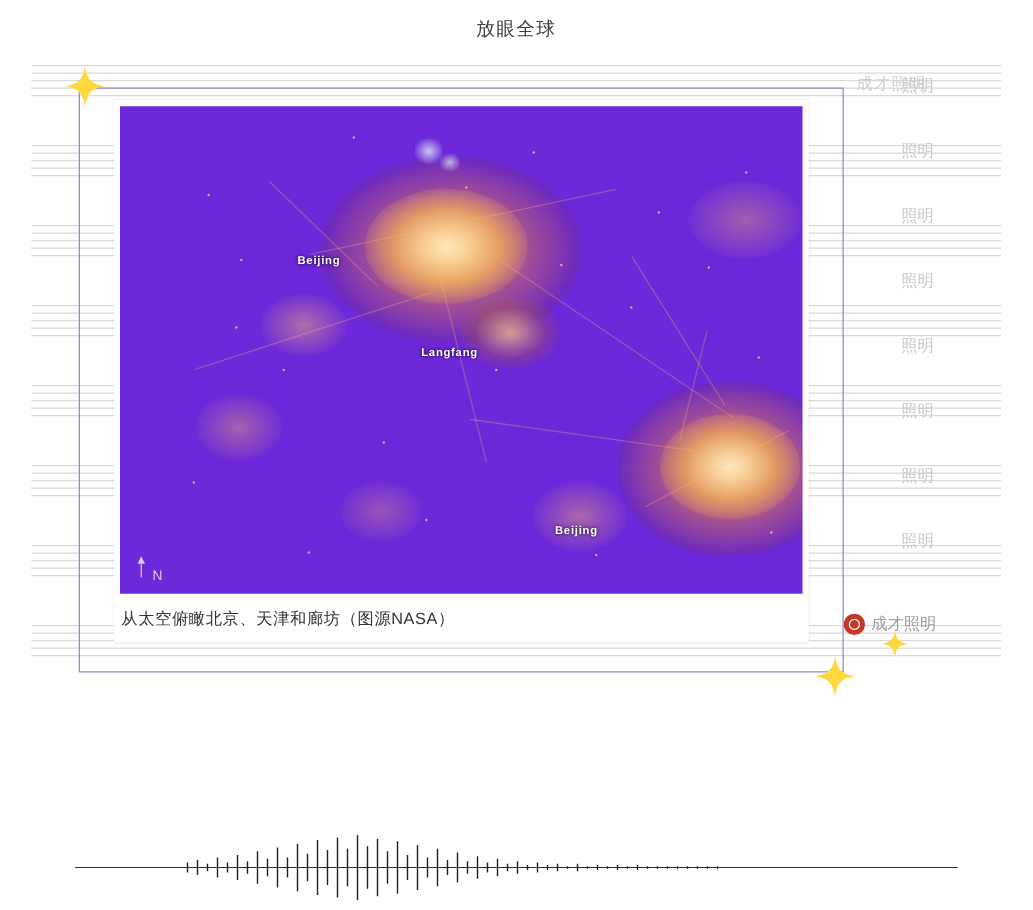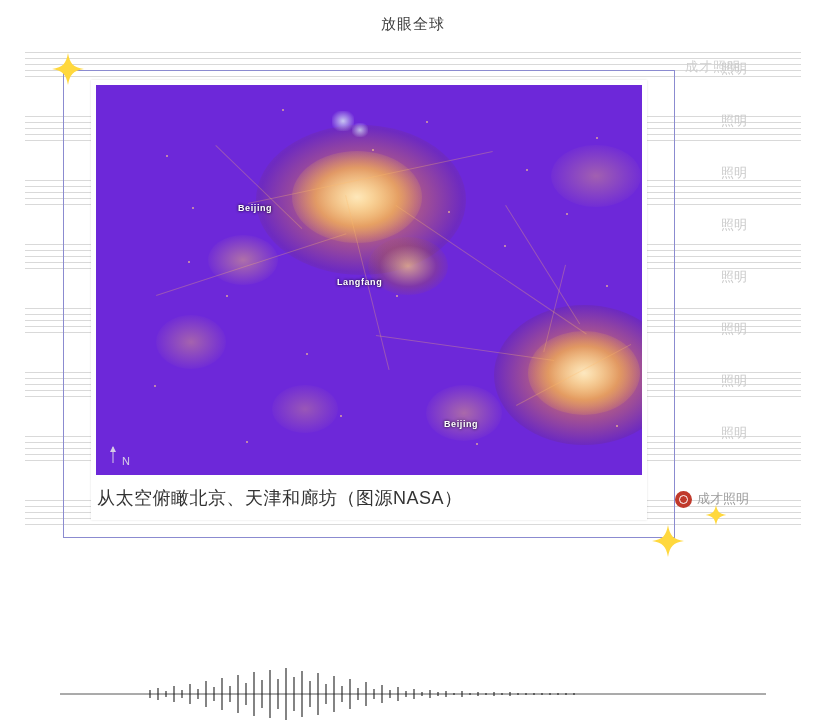--- a/index.html
+++ b/index.html
@@ -97,21 +97,21 @@
   }
   .photo {
     position: relative;
     width: 546px;
     height: 390px;
     margin: 5px auto 0 auto;
     background: #6d28d9;
     overflow: hidden;
   }
   .caption {
-    font-size: 18px;
+    font-size: 13px;
     color: #333;
     padding: 11px 4px 10px 6px;
     letter-spacing: 0.5px;
   }
 
   
   .glow {
     position: absolute;
     border-radius: 50%;
     pointer-events: none;

